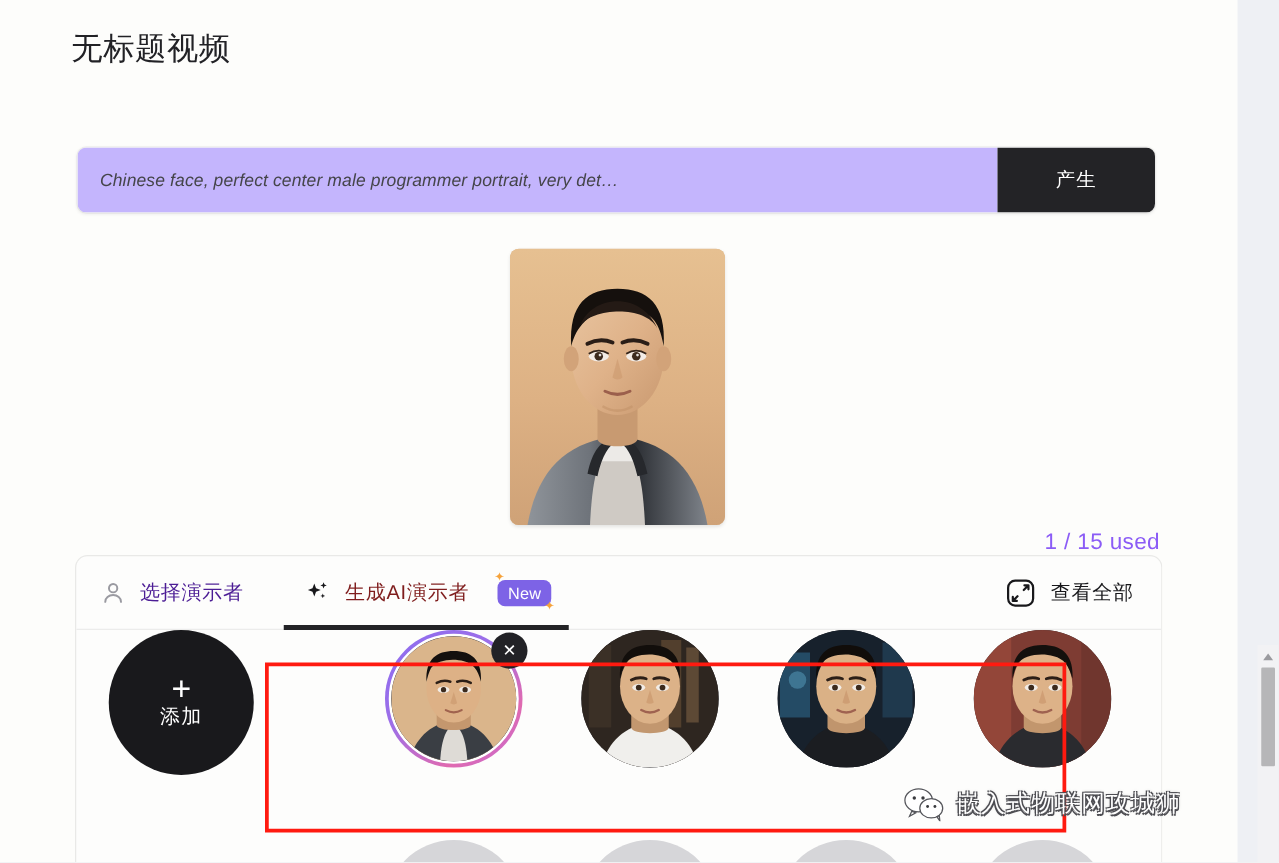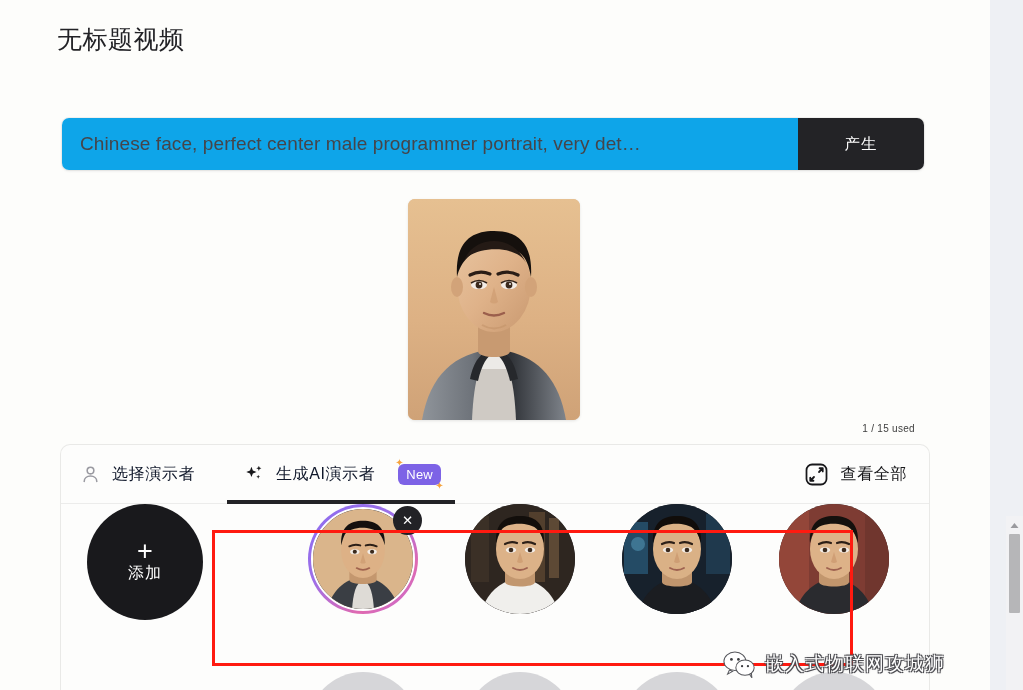--- a/index.html
+++ b/index.html
@@ -68,30 +68,31 @@
     font-size: 14.5px;
     letter-spacing: .4px;
     border-right: 1px solid #e8e8e6;
     white-space: nowrap;
   }
   .prompt-input {
     flex: 1 1 auto;
     display: flex;
     align-items: center;
     padding: 0 18px;
-    background: #0ea5e9;
+    background: #c4b5fd;
     border: none;
     outline: none;
     font-family: inherit;
-    font-size: 19px;
+    font-size: 14px;
     color: #45454a;
     letter-spacing: .1px;
     overflow: hidden;
     white-space: nowrap;
     text-overflow: ellipsis;
+    font-style: italic;
   }
   .prompt-generate {
     flex: 0 0 auto;
     width: 126px;
     display: flex;
     align-items: center;
     justify-content: center;
     background: #232326;
     color: #ffffff;
     font-size: 15.5px;
@@ -110,24 +111,24 @@
     height: 221px;
     border-radius: 7px;
     overflow: hidden;
     background: #e0b98c;
     box-shadow: 0 1px 3px rgba(0,0,0,.10);
   }
   .hero-portrait svg { display: block; width: 100%; height: 100%; }
 
   .usage-counter {
     position: absolute;
-    right: 108px;
+    right: 95px;
     top: 423px;
-    font-size: 10px;
-    color: #404040;
+    font-size: 18px;
+    color: #8b5cf6;
     letter-spacing: .3px;
     white-space: nowrap;
   }
 
   
   .presenter-panel {
     position: absolute;
     left: 60px;
     top: 444px;
     width: 870px;
@@ -151,23 +152,23 @@
     display: flex;
     align-items: center;
     gap: 11px;
     height: 59px;
     cursor: pointer;
     position: relative;
     white-space: nowrap;
   }
   .tab .tab-label { font-size: 16px; letter-spacing: .6px; }
   .tab-choose { color: #9a9aa1; }
-  .tab-choose .tab-label { color: #0f172a; }
+  .tab-choose .tab-label { color: #4c1d95; }
   .tab-generate { margin-left: 48px; color: #1e1e22; }
-  .tab-generate .tab-label { color: #0f172a; }
+  .tab-generate .tab-label { color: #7f1d1d; }
   .tab-generate::after {
     content: "";
     position: absolute;
     left: -16px; right: -14px;
     bottom: 0;
     height: 4px;
     background: #232326;
   }
   .badge-new {
     margin-left: 12px;
@@ -342,21 +343,20 @@
   
   .watermark {
     position: absolute;
     left: 723px;
     top: 629px;
     display: flex;
     align-items: center;
     gap: 9px;
     z-index: 45;
     pointer-events: none;
-    margin-top: 21px;
   }
   .wm-text {
     font-size: 19px;
     color: #ffffff;
     letter-spacing: 1px;
     white-space: nowrap;
     text-shadow:
       -1px -1px 0 #4d4d52, 1px -1px 0 #4d4d52,
       -1px  1px 0 #4d4d52, 1px  1px 0 #4d4d52,
        0    0   3px rgba(0,0,0,.35);

